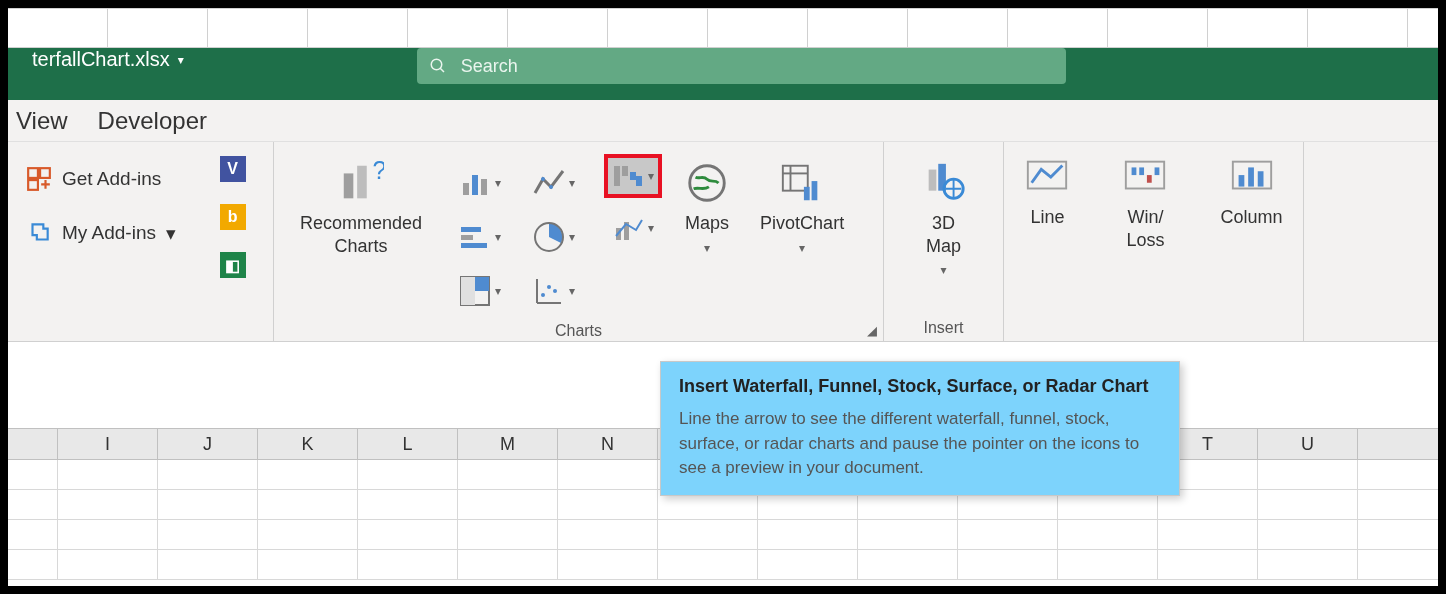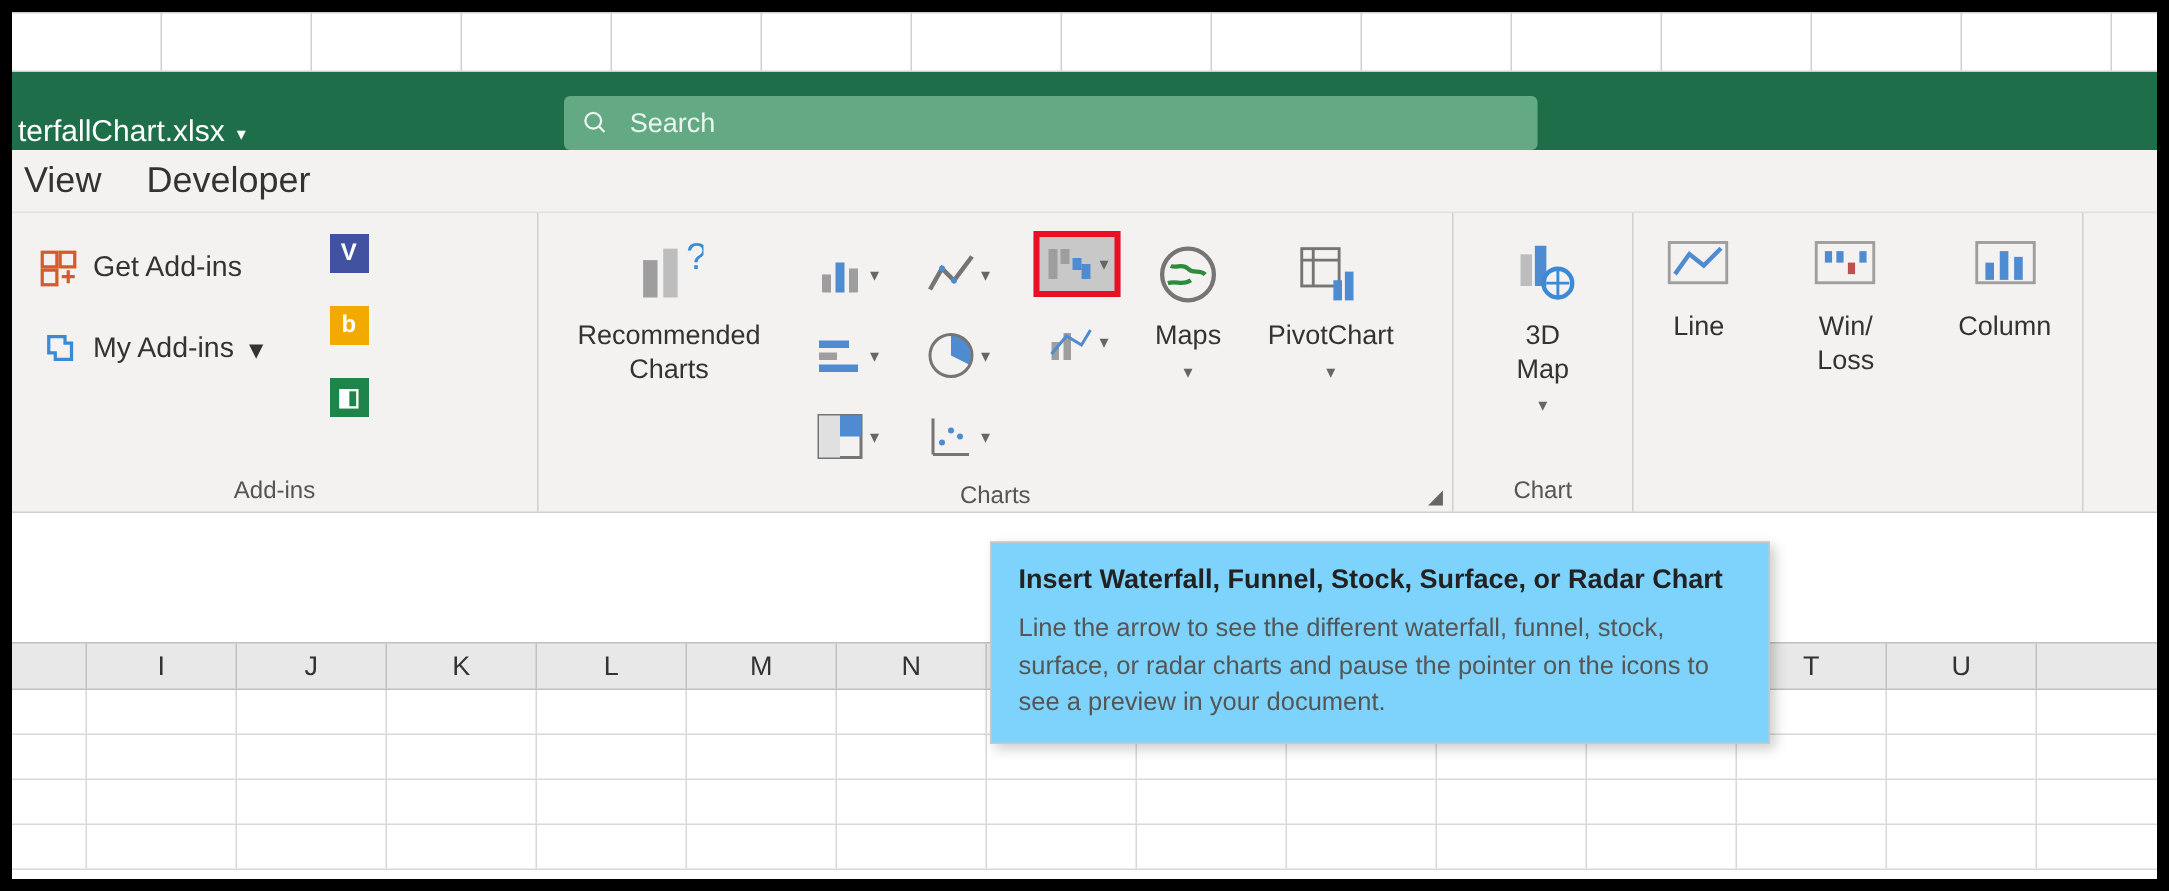--- a/index.html
+++ b/index.html
@@ -4,21 +4,21 @@
 <style>
   * { box-sizing: border-box; margin: 0; padding: 0; font-family: "Segoe UI", Arial, sans-serif; }
   body { background: #000; width: 1446px; height: 594px; padding: 8px; }
   .frame { background: #fff; width: 100%; height: 100%; overflow: hidden; position: relative; }
 
   
   .grid-peek { height: 40px; background: #fff; border-bottom: 1px solid #d0d0d0; display: flex; }
   .grid-peek .cell { flex: 0 0 100px; height: 100%; border-right: 1px solid #d0d0d0; border-top: 1px solid #d0d0d0; }
 
   
-  .titlebar { height: 52px; background: #1e6f49; display: flex; align-items: flex-end; padding-left: 4px; color: #fff; gap: 12px; }
+  .titlebar { height: 52px; background: #1e6f49; display: flex; align-items: flex-start; padding-left: 24px; color: #fff; gap: 33px; }
   .titlebar .filename { font-size: 20px; display: flex; align-items: center; gap: 8px; }
   .titlebar .filename .caret { font-size: 12px; }
   .searchbox { margin-left: 200px; background: #63a984; height: 36px; width: 649px; border-radius: 4px; display: flex; align-items: center; padding: 0 12px; gap: 14px; color: #eaf5ee; }
   .searchbox .mag { width: 18px; height: 18px; }
   .searchbox .ph { font-size: 18px; }
 
   
   .tabsrow { height: 42px; background: #f3f2f1; display: flex; align-items: center; gap: 30px; padding-left: 8px; border-bottom: 1px solid #e0e0e0; }
   .tabsrow .tab { font-size: 24px; color: #333; }
 
@@ -99,21 +99,21 @@
     </div>
   </div>
 
   <div class="tabsrow">
     <div class="tab">View</div>
     <div class="tab">Developer</div>
   </div>
 
   <div class="ribbon">
 
-    <div class="group" style="width:351px">
+    <div class="group" style="width:266px">
       <div class="group-body">
         <div class="addins-col">
           <div class="addins-btn">
             <svg viewBox="0 0 24 24">
                 <rect x="2" y="2" width="9" height="9" fill="none" stroke="#d85a2a" stroke-width="2"></rect>
                 <rect x="13" y="2" width="9" height="9" fill="none" stroke="#d85a2a" stroke-width="2"></rect>
                 <rect x="2" y="13" width="9" height="9" fill="none" stroke="#d85a2a" stroke-width="2"></rect>
                 <path d="M14 17h8M18 13v8" stroke="#d85a2a" stroke-width="2"></path>
               </svg>
             <span>Get Add-ins</span>
@@ -125,21 +125,20 @@
             <span>My Add-ins</span>
             <span class="caret-d">▾</span>
           </div>
         </div>
         <div class="addins-side">
           <div class="side-box" style="background:#4153a0">V</div>
           <div class="side-box" style="background:#f2a900">b</div>
           <div class="side-box" style="background:#1e8449">◧</div>
         </div>
       </div>
-      <div class="group-label">Add-ins</div>
     </div>
 
     <div class="group" style="flex:0 0 610px">
       <div class="group-body">
         <div class="big-btn" style="margin-top:6px">
           <div class="ico">
             <svg viewBox="0 0 48 48">
                 <rect x="6" y="14" width="10" height="26" fill="#9e9e9e"></rect>
                 <rect x="20" y="6" width="10" height="34" fill="#bdbdbd"></rect>
                 <text x="36" y="20" font-size="26" fill="#3a8ad6">?</text>
@@ -262,21 +261,21 @@
                 <rect x="18" y="4" width="8" height="28" fill="#4f8bd0"></rect>
                 <circle cx="34" cy="30" r="10" fill="none" stroke="#3a8ad6" stroke-width="3"></circle>
                 <path d="M26 30h16M34 20v20" stroke="#3a8ad6" stroke-width="2"></path>
               </svg>
           </div>
           <span style="white-space:pre-line">3D
 Map</span>
           <span class="caret-d">▾</span>
         </div>
       </div>
-      <div class="group-label">Chart</div>
+      <div class="group-label">Insert</div>
     </div>
 
     <div class="group spark-group" style="width:300px">
       <div class="group-body" style="justify-content:center">
         <div class="big-btn">
           <div class="ico">
             <svg viewBox="0 0 48 48">
                 <rect x="4" y="8" width="40" height="28" fill="none" stroke="#9e9e9e" stroke-width="2"></rect>
                 <polyline points="8,30 18,16 28,24 40,12" fill="none" stroke="#4f8bd0" stroke-width="3"></polyline>
               </svg>

